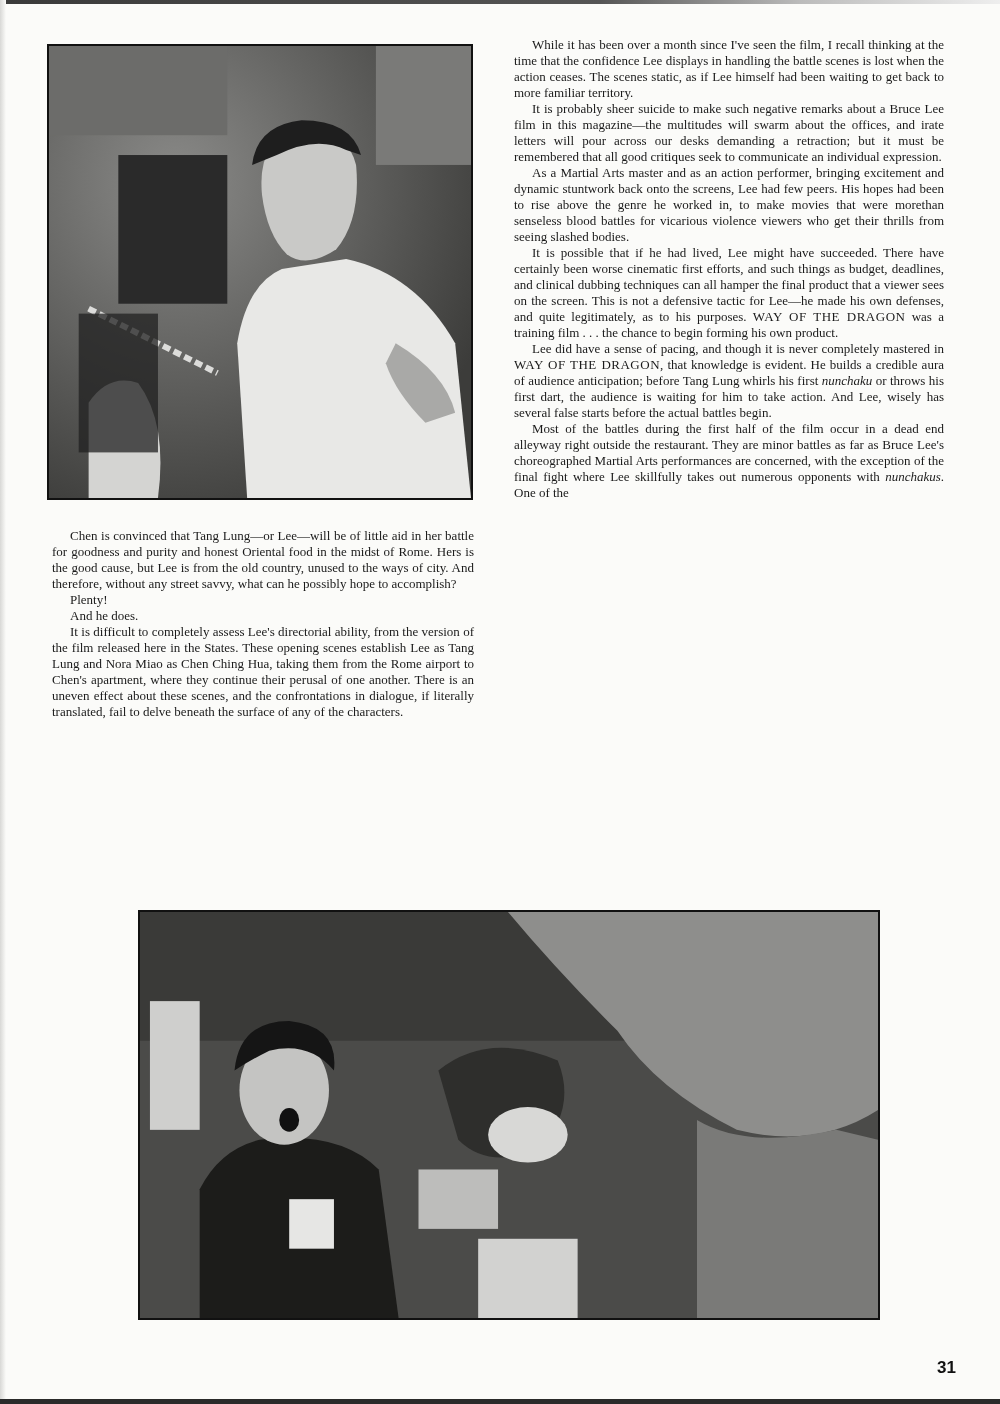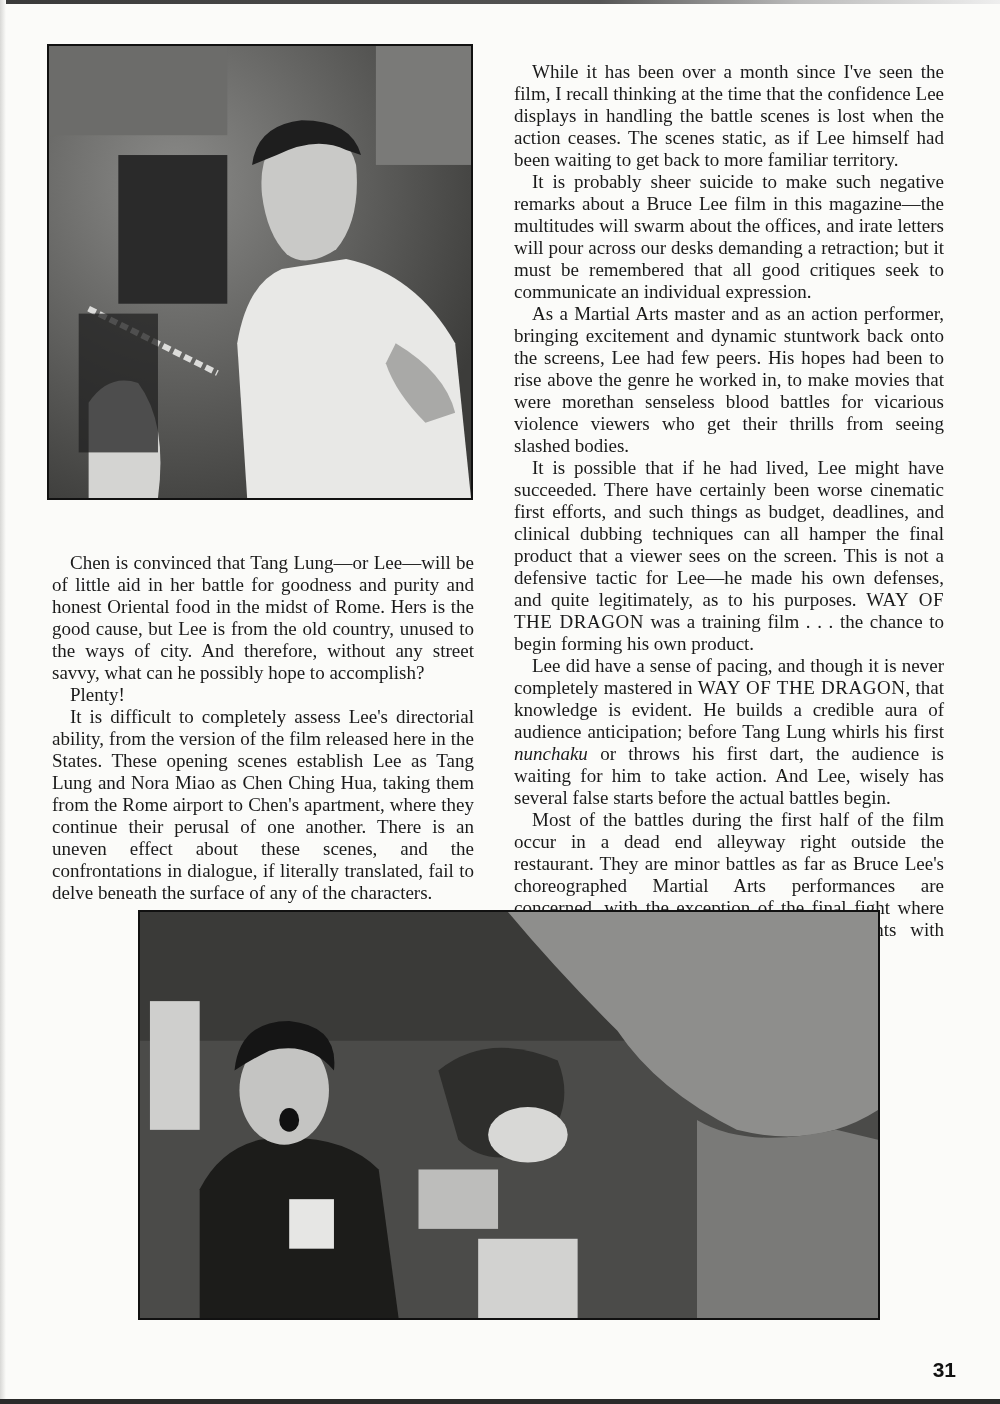--- a/index.html
+++ b/index.html
@@ -13,29 +13,29 @@
       background: linear-gradient(90deg, #3a3a3a 0%, #555 60%, #bbb 80%, #eee 100%); }
     .left-edge { position: absolute; left: 0; top: 0; width: 6px; height: 1404px;
       background: linear-gradient(90deg, #d8d8d6, #fbfbf9); }
     .bottom-edge { position: absolute; left: 0; bottom: 0; width: 1000px; height: 5px; background: #2a2a2a; }
 
     .photo { position: absolute; border: 2px solid #111; box-sizing: border-box; overflow: hidden; }
     .photo-top { left: 47px; top: 44px; width: 426px; height: 456px; background: #5a5a5a; }
     .photo-bottom { left: 138px; top: 910px; width: 742px; height: 410px; background: #4a4a4a; }
     .photo svg { display: block; width: 100%; height: 100%; }
 
-    .col { position: absolute; font-size: 19px; line-height: 22px; text-align: justify; margin-top: 24px; }
+    .col { position: absolute; font-size: 13px; line-height: 16px; text-align: justify; }
     .col-left { left: 52px; top: 528px; width: 422px; }
     .col-right { left: 514px; top: 37px; width: 430px; }
     .col p { margin: 0; text-indent: 18px; }
     .caps { letter-spacing: 0.5px; }
     em { }
 
     .page-number { position: absolute; right: 44px; top: 1358px;
-      font-family: "Liberation Sans", sans-serif; font-weight: bold; font-size: 21px; color: #111; }
+      font-family: "Liberation Sans", sans-serif; font-weight: bold; font-size: 17px; color: #111; }
   </style>
 </head>
 <body>
 
 <div class="top-edge"></div>
 <div class="left-edge"></div>
 
 <div class="photo photo-top">
   <svg viewBox="0 0 426 456" preserveAspectRatio="none">
     <defs>
@@ -64,20 +64,21 @@
   <p>It is probably sheer suicide to make such negative remarks about a Bruce Lee film in this magazine—the multitudes will swarm about the offices, and irate letters will pour across our desks demanding a retraction; but it must be remembered that all good critiques seek to communicate an individual expression.</p>
   <p>As a Martial Arts master and as an action performer, bringing excitement and dynamic stuntwork back onto the screens, Lee had few peers. His hopes had been to rise above the genre he worked in, to make movies that were morethan senseless blood battles for vicarious violence viewers who get their thrills from seeing slashed bodies.</p>
   <p><span>It is possible that if he had lived, Lee might have succeeded. There have certainly been worse cinematic first efforts, and such things as budget, deadlines, and clinical dubbing techniques can all hamper the final product that a viewer sees on the screen. This is not a defensive tactic for Lee—he made his own defenses, and quite legitimately, as to his purposes. </span><span class="caps">WAY OF THE DRAGON</span><span> was a training film . . . the chance to begin forming his own product.</span></p>
   <p><span>Lee did have a sense of pacing, and though it is never completely mastered in </span><span class="caps">WAY OF THE DRAGON</span><span>, that knowledge is evident. He builds a credible aura of audience anticipation; before Tang Lung whirls his first </span><em>nunchaku</em><span> or throws his first dart, the audience is waiting for him to take action. And Lee, wisely has several false starts before the actual battles begin.</span></p>
   <p><span>Most of the battles during the first half of the film occur in a dead end alleyway right outside the restaurant. They are minor battles as far as Bruce Lee's choreographed Martial Arts performances are concerned, with the exception of the final fight where Lee skillfully takes out numerous opponents with </span><em>nunchakus</em><span>. One of the</span></p>
 </div>
 
 <div class="col col-left">
   <p>Chen is convinced that Tang Lung—or Lee—will be of little aid in her battle for goodness and purity and honest Oriental food in the midst of Rome. Hers is the good cause, but Lee is from the old country, unused to the ways of city. And therefore, without any street savvy, what can he possibly hope to accomplish?</p>
   <p>Plenty!</p>
+  <p>And he does.</p>
   <p>It is difficult to completely assess Lee's directorial ability, from the version of the film released here in the States. These opening scenes establish Lee as Tang Lung and Nora Miao as Chen Ching Hua, taking them from the Rome airport to Chen's apartment, where they continue their perusal of one another. There is an uneven effect about these scenes, and the confrontations in dialogue, if literally translated, fail to delve beneath the surface of any of the characters.</p>
 </div>
 
 <div class="photo photo-bottom">
   <svg viewBox="0 0 742 410" preserveAspectRatio="none">
     <rect width="742" height="410" fill="#4b4b49"></rect>
     <rect x="0" y="0" width="742" height="130" fill="#3a3a38"></rect>
     <path d="M370 0 L742 0 L742 200 Q680 240 600 220 Q520 180 480 120 Q420 60 370 0 Z" fill="#8e8e8c"></path>
     <path d="M560 210 Q610 240 700 220 L742 230 L742 410 L560 410 Z" fill="#7a7a78"></path>
     <path d="M300 160 Q350 120 420 150 Q440 200 400 240 Q350 260 320 230 Z" fill="#2e2e2c"></path>

